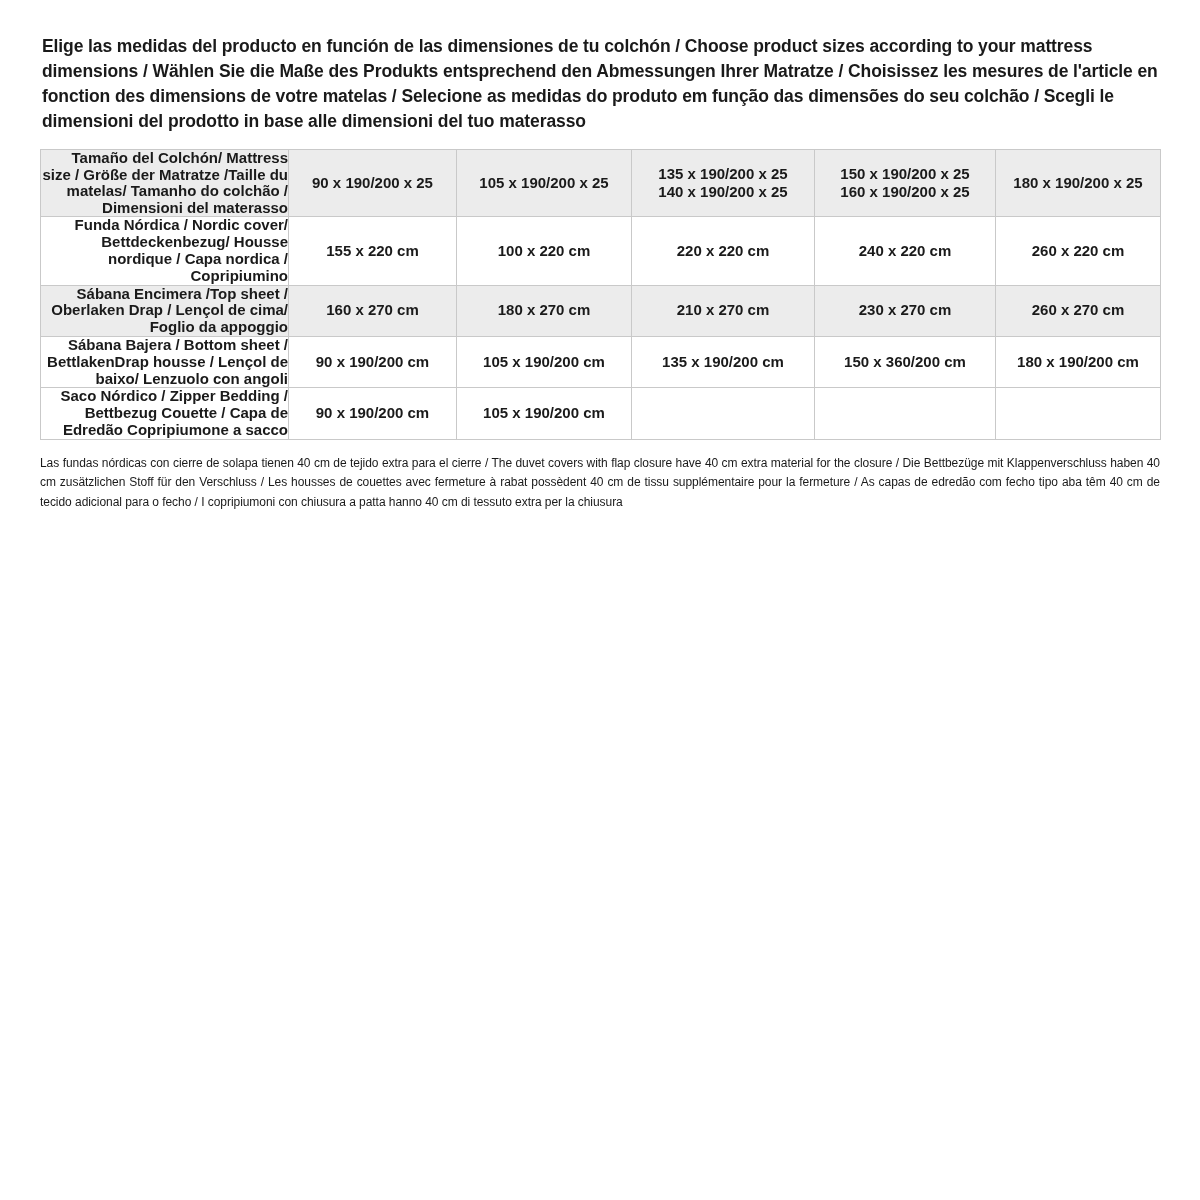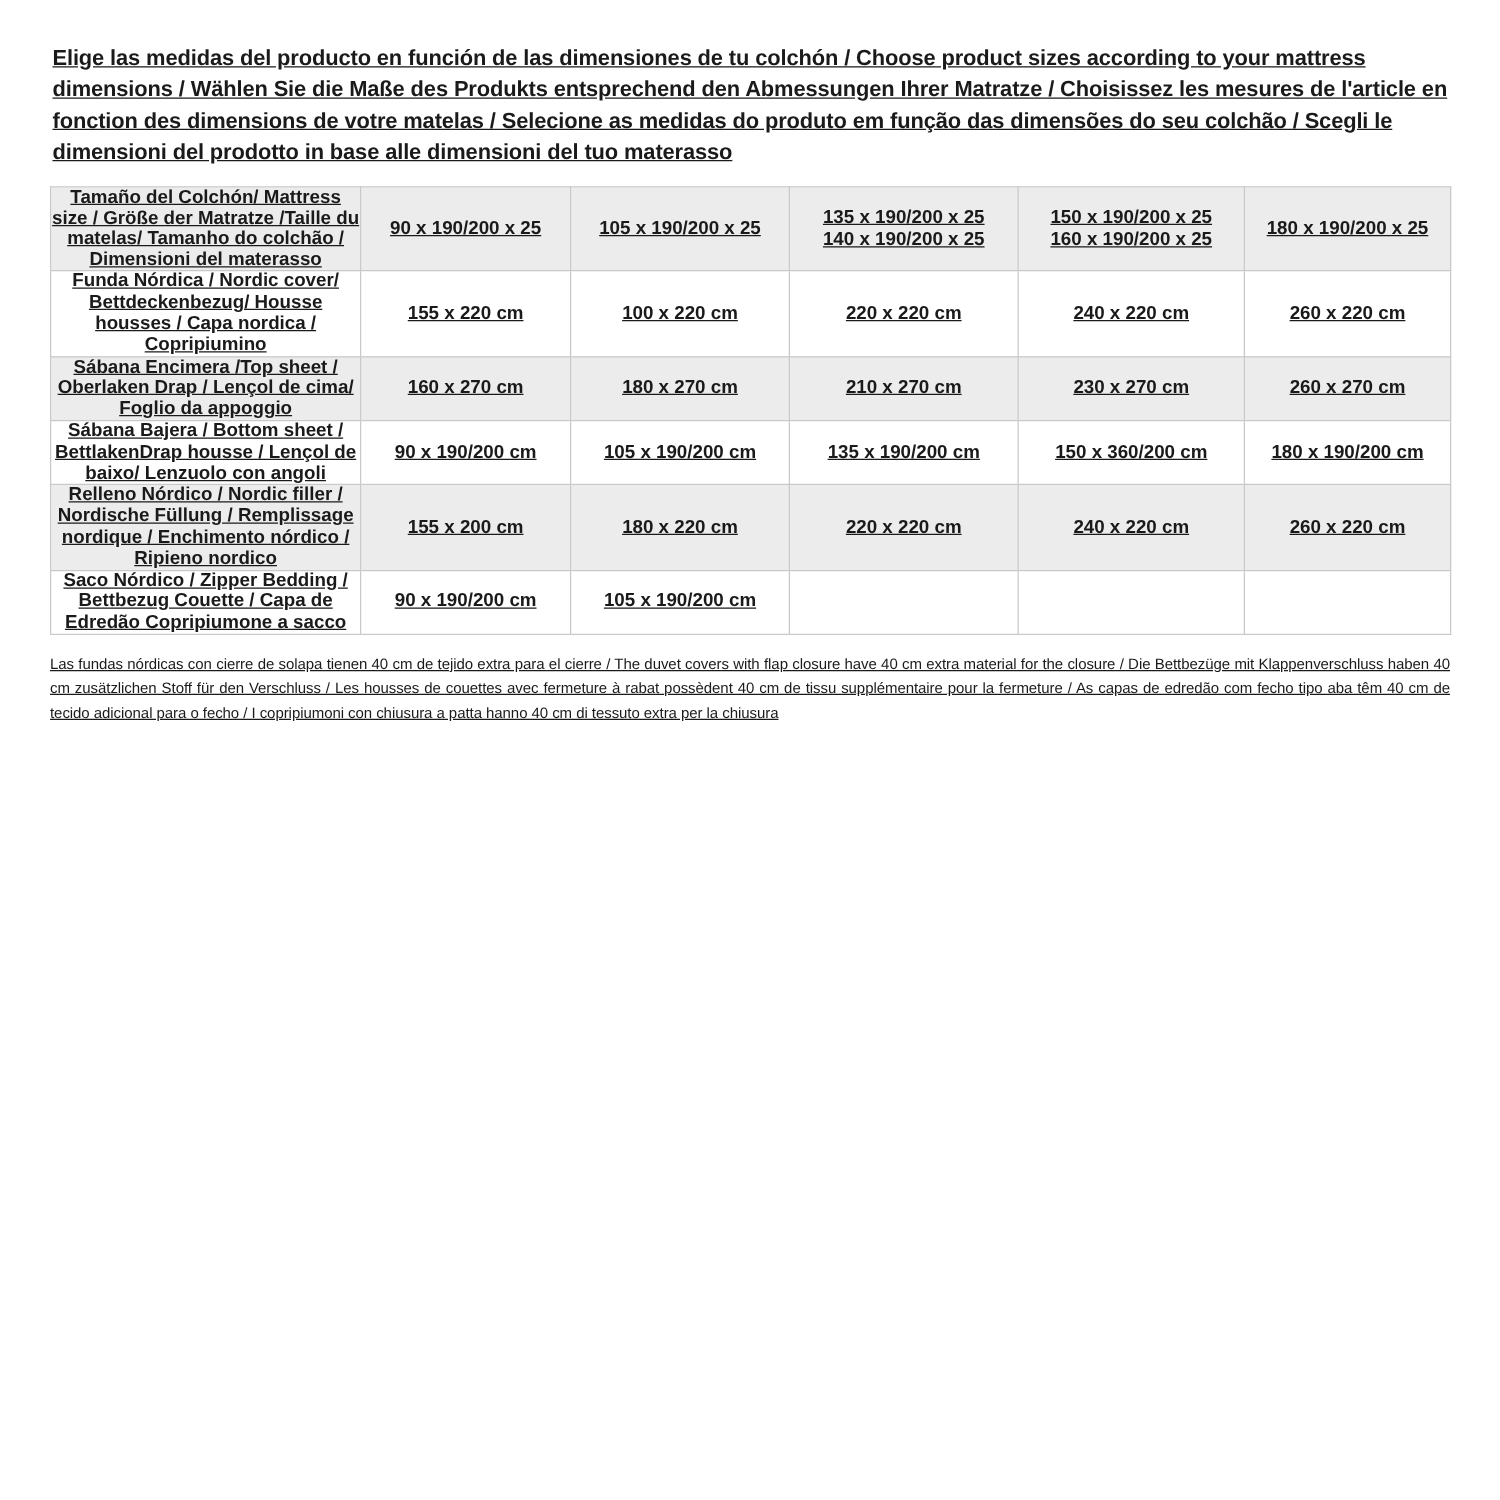--- a/index.html
+++ b/index.html
@@ -13,21 +13,20 @@
     font-family: "Liberation Sans", sans-serif;
     color: #1a1a1a;
     -webkit-font-smoothing: antialiased;
   }
   .page {
     width: 1200px;
     height: 1184px;
     box-sizing: border-box;
     padding: 34px 40px 0 40px;
     position: relative;
-    text-decoration: underline;
   }
   .intro {
     font-size: 17.5px;
     font-weight: bold;
     line-height: 1.42;
     letter-spacing: -0.1px;
     color: #1a1a1a;
     margin: 0 0 16px 2px;
   }
   table.sizes {
@@ -40,21 +39,21 @@
     border: 1px solid #c9c9c9;
     padding: 0;
     vertical-align: middle;
   }
   .rowlabel {
     font-size: 15px;
     font-weight: bold;
     line-height: 1.12;
     padding: 10px 8px 10px 12px;
     color: #1a1a1a;
-    text-align: center;
+    text-align: right;
   }
   .val {
     text-align: center;
     font-weight: bold;
     font-size: 15px;
     line-height: 1.25;
     padding: 10px 4px;
     color: #1a1a1a;
     white-space: pre-line;
   }
@@ -105,21 +104,21 @@
         <td class="val">90 x 190/200 x 25</td>
         <td class="val">105 x 190/200 x 25</td>
         <td class="val">135 x 190/200 x 25
 140 x 190/200 x 25</td>
         <td class="val">150 x 190/200 x 25
 160 x 190/200 x 25</td>
         <td class="val">180 x 190/200 x 25</td>
       </tr>
 
       <tr class="plain">
-        <td class="rowlabel">Funda Nórdica /  Nordic cover/ Bettdeckenbezug/ Housse housses / Capa nordica / Copripiumino</td>
+        <td class="rowlabel">Funda Nórdica /  Nordic cover/ Bettdeckenbezug/ Housse nordique / Capa nordica / Copripiumino</td>
         <td class="val">155 x 220 cm</td>
         <td class="val">100 x 220 cm</td>
         <td class="val">220 x 220 cm</td>
         <td class="val">240 x 220 cm</td>
         <td class="val">260 x 220 cm</td>
       </tr>
 
       <tr class="shade">
         <td class="rowlabel">Sábana Encimera /Top sheet / Oberlaken Drap / Lençol de cima/ Foglio da appoggio</td>
         <td class="val">160 x 270 cm</td>
@@ -131,28 +130,20 @@
 
       <tr class="plain">
         <td class="rowlabel">Sábana Bajera / Bottom sheet / BettlakenDrap housse / Lençol de baixo/ Lenzuolo con angoli</td>
         <td class="val">90 x 190/200 cm</td>
         <td class="val">105 x 190/200 cm</td>
         <td class="val">135 x 190/200 cm</td>
         <td class="val">150 x 360/200 cm</td>
         <td class="val">180 x 190/200 cm</td>
       </tr>
 
-      <tr class="shade">
-        <td class="rowlabel">Relleno Nórdico / Nordic filler / Nordische Füllung / Remplissage nordique / Enchimento nórdico / Ripieno nordico</td>
-        <td class="val">155 x 200 cm</td>
-        <td class="val">180 x 220 cm</td>
-        <td class="val">220 x 220 cm</td>
-        <td class="val">240 x 220 cm</td>
-        <td class="val">260 x 220 cm</td>
-      </tr>
 
 
 
       <tr class="plain">
         <td class="rowlabel">Saco Nórdico / Zipper Bedding / Bettbezug Couette  / Capa de Edredão Copripiumone a sacco</td>
         <td class="val">90 x 190/200 cm</td>
         <td class="val">105 x 190/200 cm</td>
         <td class="val"></td>
         <td class="val"></td>
         <td class="val"></td>

